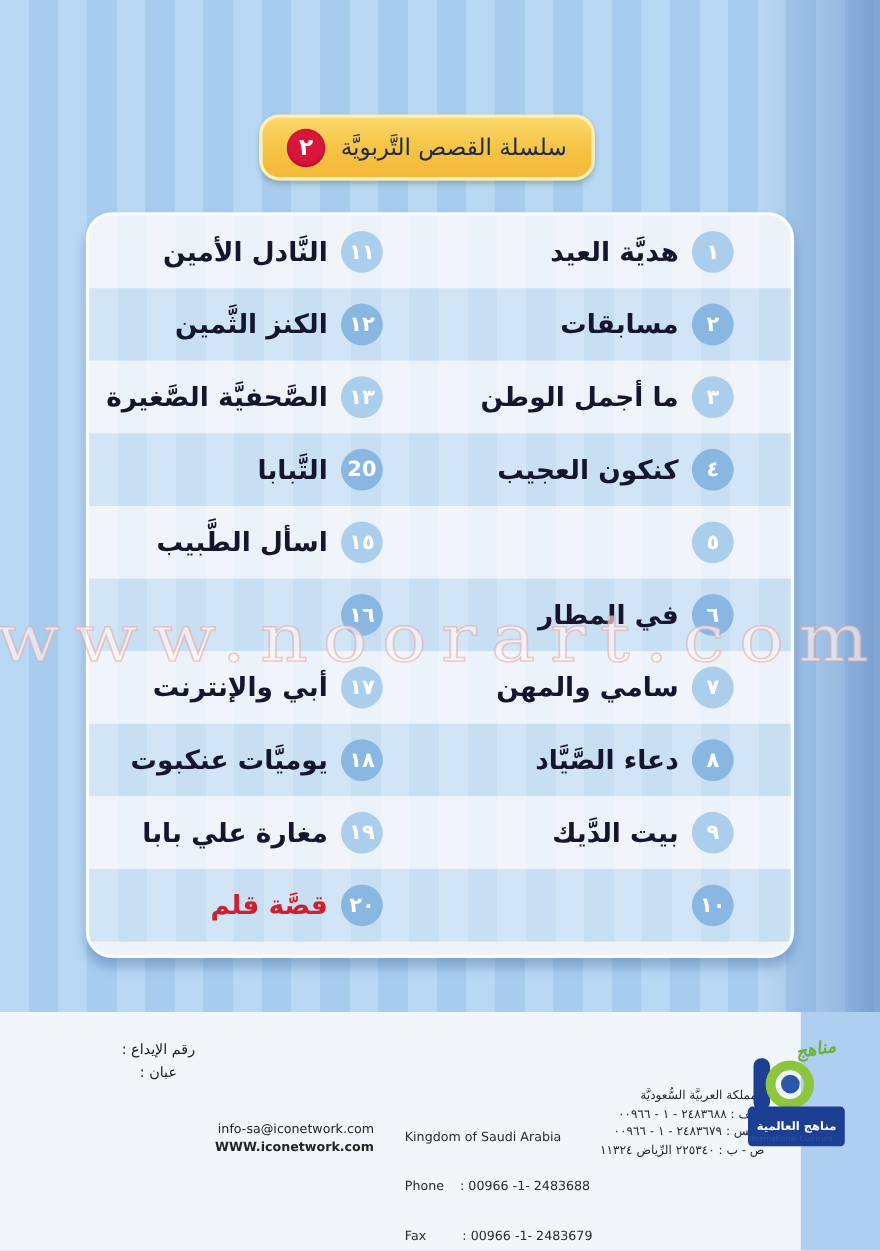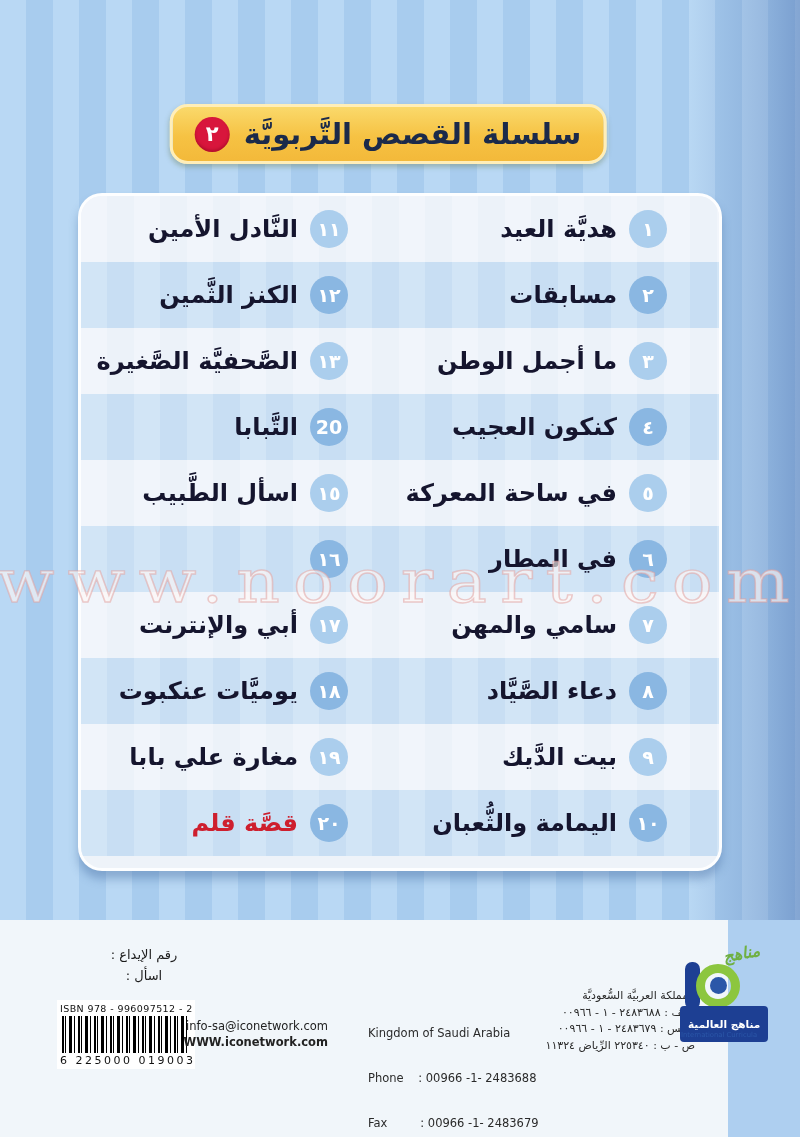--- a/index.html
+++ b/index.html
@@ -16,21 +16,21 @@
 
   
   .banner {
     position:absolute; top:104px; left:388px; transform:translateX(-50%);
     background:linear-gradient(180deg,#fad96b 0%, #f6c243 55%, #f3b93a 100%);
     border:3px solid #ffeeb8; border-radius:18px;
     box-shadow:0 3px 5px rgba(90,110,60,0.35);
     display:flex; direction:rtl; align-items:center; gap:14px;
     padding:7px 22px; height:40px;
   }
-  .banner-title { font-size:29px; font-weight:bold; color:#1b2a4a; white-space:nowrap; }
+  .banner-title { font-size:21px; font-weight:normal; color:#1b2a4a; white-space:nowrap; }
   .banner-badge {
     width:35px; height:35px; border-radius:50%; background:#d8163c;
     color:#fff; font-size:21px; font-weight:bold;
     display:flex; align-items:center; justify-content:center;
     box-shadow:inset 0 -2px 3px rgba(120,0,20,0.4);
   }
 
   
   .panel {
     position:absolute; top:193px; left:78px; width:644px; height:678px;
@@ -66,21 +66,21 @@
 
   
   .footer { position:absolute; top:920px; left:0; width:728px; height:217px; background:#f1f6fa; }
   .deposit { position:absolute; left:84px; top:24px; width:120px; direction:rtl; text-align:center;
              font-size:13px; color:#1c1c1c; line-height:1.65; }
   .barcode { position:absolute; left:57px; top:80px; width:138px; background:#fff; padding:3px 3px 2px; box-sizing:border-box; }
   .isbn-line { font-size:9.5px; color:#111; text-align:center; letter-spacing:0.4px; white-space:nowrap; }
   .bars { height:37px; margin:2px 2px 1px;
           background:repeating-linear-gradient(90deg,#000 0 2px,#fff 2px 3px,#000 3px 4px,#fff 4px 7px,#000 7px 10px,#fff 10px 12px,#000 12px 13px,#fff 13px 16px); }
   .barcode-digits { font-size:11px; color:#111; text-align:center; letter-spacing:2.5px; white-space:nowrap; }
-  .web-block { position:absolute; left:176px; top:98px; width:152px; text-align:right;
+  .web-block { position:absolute; left:188px; top:98px; width:152px; text-align:right;
                font-size:11.5px; color:#222; line-height:1.4; }
   .web-block .site { font-weight:bold; }
   .en-block { position:absolute; left:368px; top:76px; font-size:11.5px; color:#2a2a2a;
               line-height:1.3; white-space:pre; }
   .ar-block { position:absolute; left:545px; top:68px; width:150px; direction:rtl; text-align:right;
               font-size:11px; color:#2a2a2a; line-height:1.5; }
 
   
   .logo { position:absolute; left:680px; top:26px; width:86px; height:100px; }
   .logo-word { position:absolute; top:-2px; right:6px; color:#6fb043; font-weight:bold;
@@ -167,21 +167,20 @@
       <div class="story-row light">
         <div class="half">
           <div class="entry">
             <span class="num">١٥</span>
             <span class="title">اسأل الطَّبيب</span>
           </div>
         </div>
         <div class="half">
           <div class="entry">
             <span class="num">٥</span>
-            <span class="title">في ساحة المعركة</span>
           </div>
         </div>
       </div>
       <div class="story-row blue">
         <div class="half">
           <div class="entry">
             <span class="num">١٦</span>
           </div>
         </div>
         <div class="half">
@@ -236,39 +235,33 @@
       <div class="story-row blue">
         <div class="half">
           <div class="entry highlight">
             <span class="num">٢٠</span>
             <span class="title">قصَّة قلم</span>
           </div>
         </div>
         <div class="half">
           <div class="entry">
             <span class="num">١٠</span>
-            <span class="title">اليمامة والثُّعبان</span>
           </div>
         </div>
       </div>
     </div>
 
   <div class="watermark">www.noorart.com</div>
 
   <div class="footer">
     <div class="deposit">
       <div>رقم الإيداع :</div>
-      <div>اسأل :</div>
-    </div>
-
-    <div class="barcode">
-      <div class="isbn-line">ISBN 978 - 996097512 - 2</div>
-      <div class="bars"></div>
-      <div class="barcode-digits">6 225000 019003</div>
-    </div>
+      <div>عبان :</div>
+    </div>
+
 
     <div class="web-block">
       <div>info-sa@iconetwork.com</div>
       <div class="site">WWW.iconetwork.com</div>
     </div>
 
     <div class="en-block">
       <div>Kingdom of Saudi Arabia</div>
       <div>Phone    : 00966 -1- 2483688</div>
       <div>Fax         : 00966 -1- 2483679</div>

